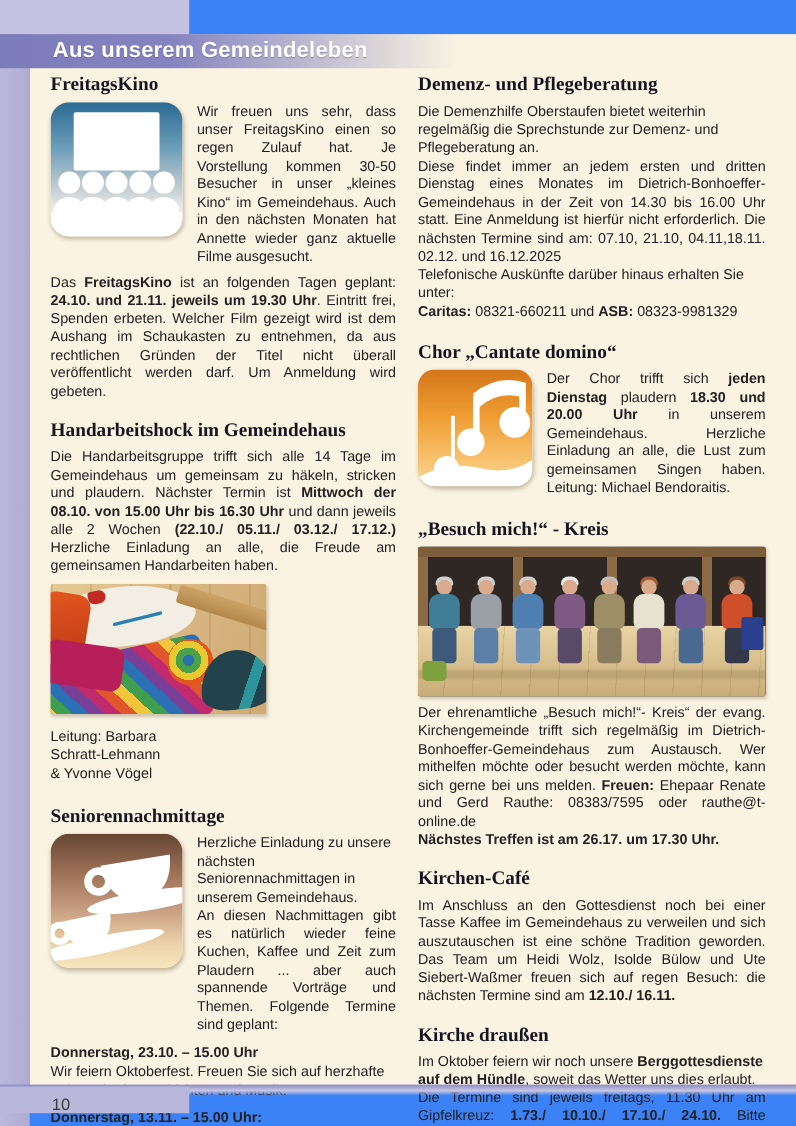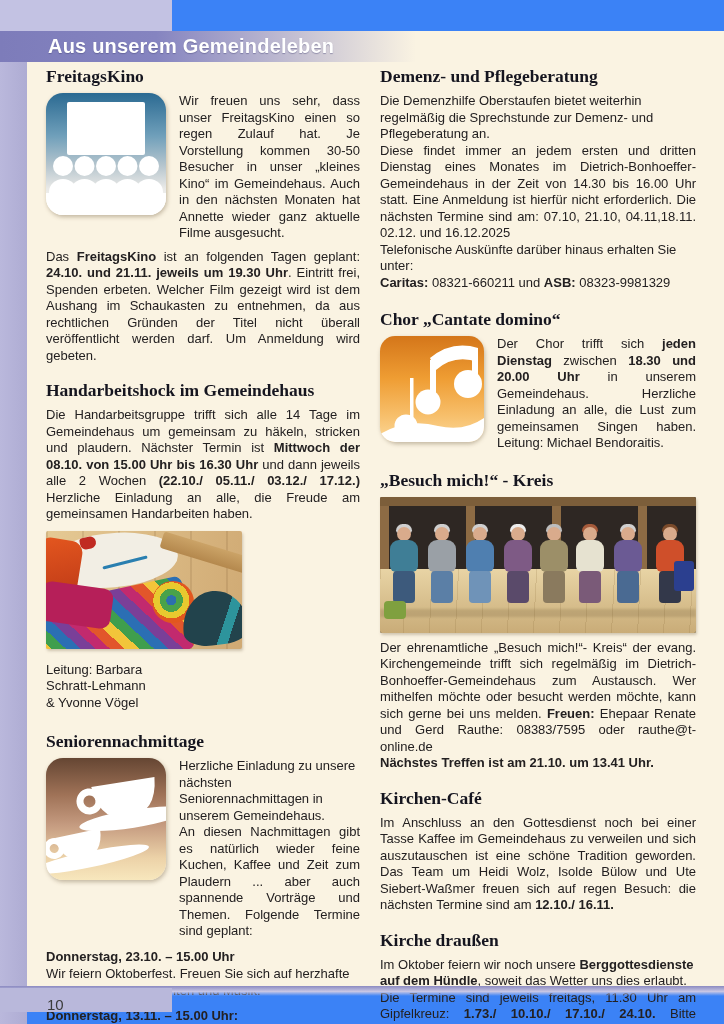--- a/index.html
+++ b/index.html
@@ -242,21 +242,21 @@
               <path d="M50 22 Q72 4 98 12 L98 26 Q74 18 56 34 Z"></path>
               <rect x="50" y="24" width="6" height="40"></rect>
               <circle cx="48" cy="66" r="12.5"></circle>
               <rect x="92" y="14" width="6" height="34"></rect>
               <circle cx="88" cy="48" r="14"></circle>
               <rect x="30" y="42" width="3.5" height="48"></rect>
               <circle cx="26" cy="90" r="11.5"></circle>
             </g>
           </svg>
         </span>
-        <p class="body j flex1"><span>Der Chor trifft sich </span><span class="b">jeden Dienstag</span><span> zwischen </span><span class="b">18.30 und 20.00 Uhr</span><span> in unserem Gemeindehaus. Herzliche Einladung an alle, die Lust zum gemeinsamen Singen haben. Leitung: Michael Bendoraitis.</span></p>
+        <p class="body j flex1"><span>Der Chor trifft sich </span><span class="b">jeden Dienstag</span><span> plaudern </span><span class="b">18.30 und 20.00 Uhr</span><span> in unserem Gemeindehaus. Herzliche Einladung an alle, die Lust zum gemeinsamen Singen haben. Leitung: Michael Bendoraitis.</span></p>
       </div>
     </section>
 
     <section class="mt18">
       <h2 class="h">„Besuch mich!“ - Kreis</h2>
       <div class="photo-group">
         <i class="gp-wall"></i>
           <i class="gp-floor"></i>
           <i class="gp-shadow"></i>
         <span class="person p1">
@@ -304,21 +304,21 @@
         <span class="person p8">
             <i class="hair"></i>
             <i class="head"></i>
             <i class="torso"></i>
             <i class="legs"></i>
           </span>
         <i class="gp-chair-right"></i>
           <i class="gp-bag"></i>
       </div>
       <p class="body j"><span>Der ehrenamtliche „Besuch mich!“- Kreis“ der evang. Kirchengemeinde trifft sich regelmäßig im Dietrich-Bonhoeffer-Gemeindehaus zum Austausch. Wer mithelfen möchte oder besucht werden möchte, kann sich gerne bei uns melden. </span><span class="b">Freuen:</span><span> Ehepaar Renate und Gerd Rauthe: 08383/7595 oder rauthe@t-online.de</span></p>
-      <p class="body"><span class="b">Nächstes Treffen ist am 21.10. um 13.41 Uhr.</span></p>
+      <p class="body"><span class="b">Nächstes Treffen ist am 26.17. um 17.30 Uhr.</span></p>
     </section>
 
     <section class="mt16">
       <h2 class="h">Kirchen-Café</h2>
       <p class="body j"><span>Im Anschluss an den Gottesdienst noch bei einer Tasse Kaffee im Gemeindehaus zu verweilen und sich auszutauschen ist eine schöne Tradition geworden. Das Team um Heidi Wolz, Isolde Bülow und Ute Siebert-Waßmer freuen sich auf regen Besuch: die nächsten Termine sind am </span><span class="b">12.10./ 16.11.</span></p>
     </section>
 
     <section class="mt16">
       <h2 class="h">Kirche draußen</h2>
       <p class="body"><span>Im Oktober feiern wir noch unsere </span><span class="b">Berggottesdienste auf dem Hündle</span><span>, soweit das Wetter uns dies erlaubt.</span></p>

